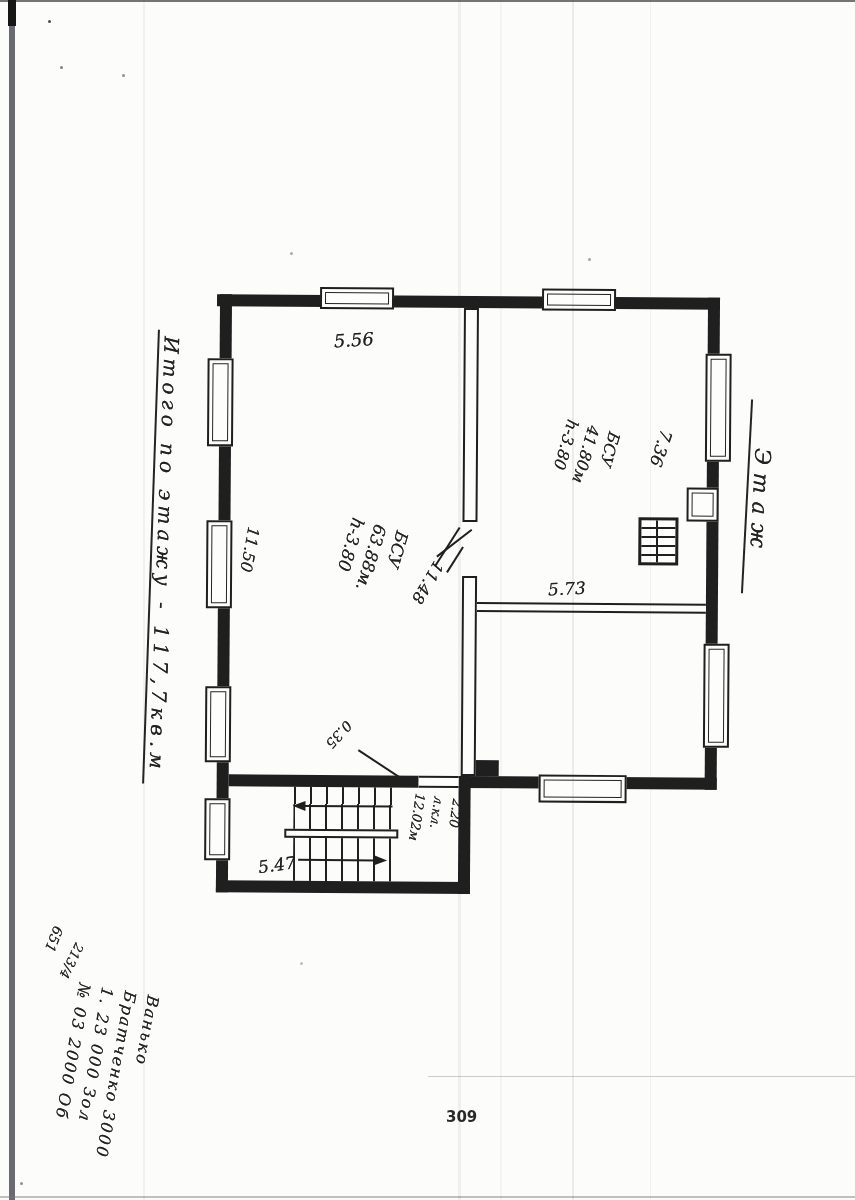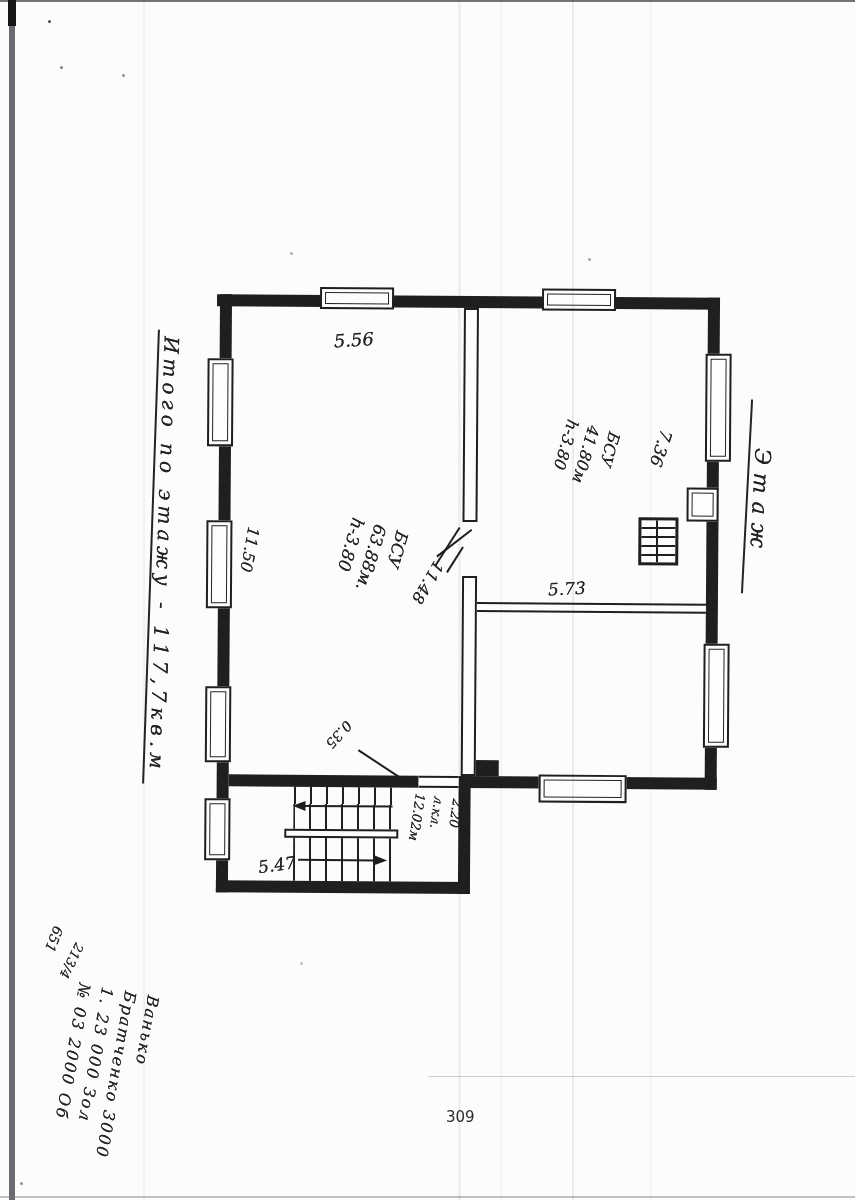--- a/index.html
+++ b/index.html
@@ -131,15 +131,15 @@
   <div class="hw v" style="left:46px;top:926px;font-size:14px;transform:rotate(22deg);">651</div>
   <div class="hw v" style="left:64px;top:942px;font-size:13px;transform:rotate(26deg);">213/4</div>
 
   <div class="hw v" style="left:58px;top:988px;font-size:16px;line-height:1.45;letter-spacing:2px;transform:rotate(10deg);">
     <span style="display:block;">Ванько</span>
     <span style="display:block;">Братченко 3000</span>
     <span style="display:block;">1. 23 000 Зол</span>
     <span style="display:block;">№ 03 2000 Об</span>
   </div>
 
-  <div style="position:absolute;left:446px;top:1108px;font-family:'DejaVu Sans',sans-serif;font-weight:normal;font-size:15px;color:#2a2a2a;z-index:6;">309</div>
+  <div style="position:absolute;left:446px;top:1108px;font-family:'DejaVu Sans',sans-serif;font-weight:bold;font-size:15px;color:#2a2a2a;z-index:6;">309</div>
 
 </div>
 
 </body></html>

